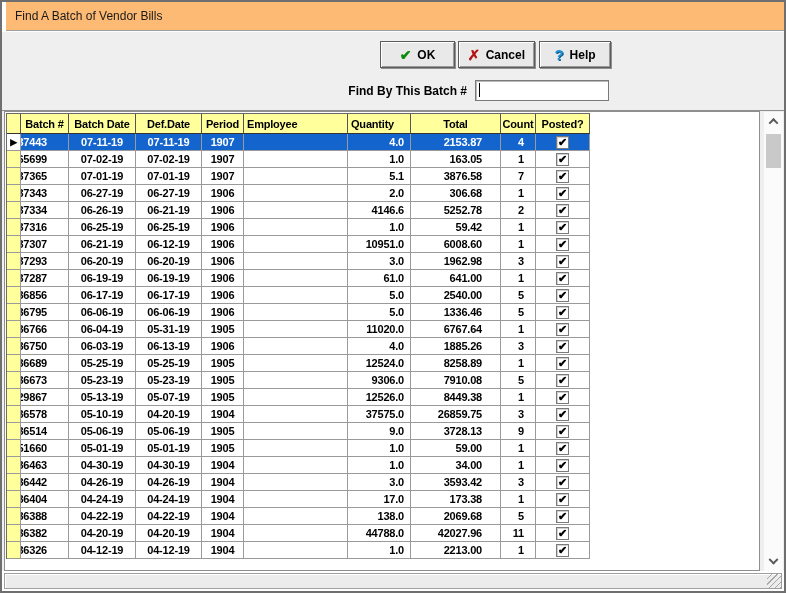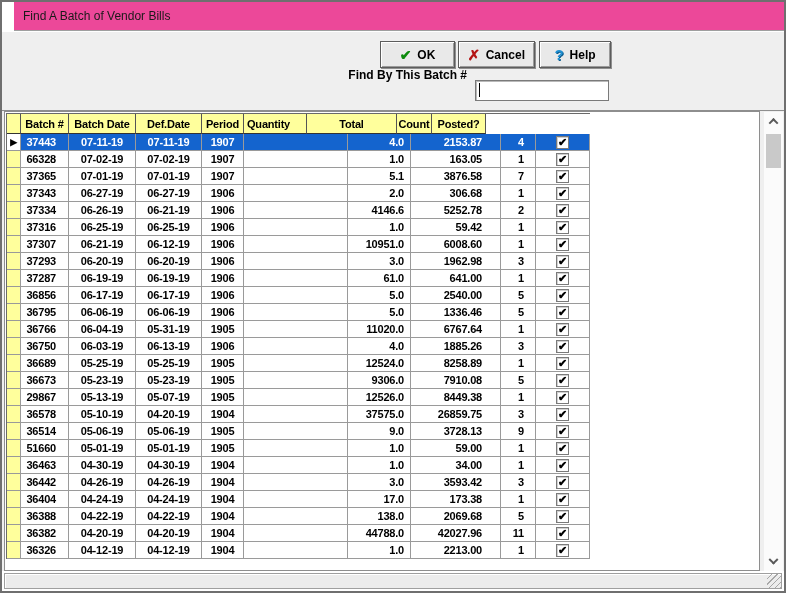--- a/index.html
+++ b/index.html
@@ -4,21 +4,21 @@
 <style>
   html,body{margin:0;padding:0;background:#d8d8d8;}
   *{box-sizing:border-box;}
   .window{
     position:relative;width:786px;height:593px;background:#fff;
     border:2px solid #6f6f6f;overflow:hidden;
     font-family:"Liberation Sans",sans-serif;color:#000;
   }
   
   .titlebar{
-    position:absolute;top:0;left:12px;right:0;height:29px;background:#ec4899;
+    position:absolute;top:0;left:4px;right:0;height:29px;background:#fdba74;
     border-bottom:1px solid #9f9f9f;line-height:28px;padding-left:9px;
     font-size:12px;color:#1a1a1a;
   }
   
   .toolbar{
     position:absolute;top:30px;left:0;right:0;height:79px;
     background:#efefef;border-bottom:1px solid #8e8e8e;
   }
   .btn{
     position:absolute;top:9px;height:27px;
@@ -30,21 +30,21 @@
     padding:0;cursor:default;
   }
   .btn-ok{left:378px;width:75px;}
   .btn-cancel{left:456px;width:77px;}
   .btn-help{left:537px;width:72px;}
   .ico{font-size:14px;font-weight:bold;line-height:14px;}
   .ico-check{color:#0c8a0c;}
   .ico-x{color:#b41414;transform:scaleX(1.1);}
   .ico-q{color:#1d8fd2;text-shadow:1px 1px 0 #0c5c8e;font-size:15px;}
   .find-label{
-    position:absolute;top:36px;left:240px;width:225px;text-align:right;
+    position:absolute;top:52px;left:240px;width:225px;text-align:right;
     font-size:12px;font-weight:bold;
   }
   .find-input-wrap{position:absolute;top:48px;left:473px;width:134px;height:21px;}
   .find-input{
     width:100%;height:100%;border:1px solid #7a7a7a;
     box-shadow:inset 1px 1px 0 #b9b9b9;background:#fff;
     font-family:"Liberation Sans",sans-serif;font-size:12px;padding:0 3px;outline:none;
   }
   .caret{position:absolute;left:4px;top:3px;width:1px;height:14px;background:#000;}
   
@@ -52,31 +52,31 @@
   .gridpane{
     position:absolute;left:2px;top:0;width:756px;bottom:0;
     background:#ffffff;border:1px solid #8e8e8e;overflow:hidden;
   }
   .grid{
     position:absolute;left:1px;top:1px;
     border-left:1px solid #6a6a6a;border-top:1px solid #6a6a6a;
     font-size:11px;font-weight:bold;letter-spacing:-0.2px;
   }
   .grow{display:flex;height:17px;}
-  .ghead{height:20px;}
+  .ghead{height:20px;justify-content:center;}
   .cell,.hcell{
     flex:none;border-right:1px solid #9a9a9a;border-bottom:1px solid #9a9a9a;
     overflow:hidden;white-space:nowrap;display:flex;align-items:center;
   }
   .hcell{
     background:var(--header-bg,#ffff9c);border-right:1px solid #555;
     border-bottom:1px solid #333;justify-content:center;
   }
   .c0{width:14px;background:var(--header-bg,#ffff9c);justify-content:center;padding:0;}
-  .c1{width:48px;justify-content:flex-end;padding-right:12px;}
+  .c1{width:48px;justify-content:flex-end;padding-right:21px;}
   .c2{width:67px;justify-content:center;}
   .c3{width:66px;justify-content:center;}
   .c4{width:42px;justify-content:center;}
   .c5{width:104px;justify-content:flex-start;padding-left:3px;}
   .c6{width:63px;justify-content:flex-end;padding-right:6px;}
   .c7{width:90px;justify-content:flex-end;padding-right:18px;}
   .c8{width:35px;justify-content:flex-end;padding-right:11px;}
   .c9{width:54px;justify-content:center;}
   .hcell.c1,.hcell.c2,.hcell.c3,.hcell.c4,.hcell.c7,.hcell.c8,.hcell.c9{justify-content:center;padding:0;}
   .hcell.c5,.hcell.c6{justify-content:flex-start;padding-left:3px;}
@@ -138,20 +138,21 @@
 
   <div class="main">
     <div class="gridpane">
       <div class="grid">
         <div class="grow ghead">
             <div class="hcell c0"></div>
             <div class="hcell c1">Batch #</div>
             <div class="hcell c2">Batch Date</div>
             <div class="hcell c3">Def.Date</div>
             <div class="hcell c4">Period</div>
+            <div class="hcell c5">Employee</div>
             <div class="hcell c6">Quantity</div>
             <div class="hcell c7">Total</div>
             <div class="hcell c8">Count</div>
             <div class="hcell c9">Posted?</div>
           </div>
         <div id="grid-body">
             <div class="grow selected">
               <div class="cell c0">
                 <div class="arrow">▶</div>
               </div>
@@ -162,21 +163,21 @@
               <div class="cell c5"></div>
               <div class="cell c6">4.0</div>
               <div class="cell c7">2153.87</div>
               <div class="cell c8">4</div>
               <div class="cell c9">
                 <div class="cb">✔</div>
               </div>
             </div>
             <div class="grow">
               <div class="cell c0"></div>
-              <div class="cell c1">66328</div>
+              <div class="cell c1">65699</div>
               <div class="cell c2">07-02-19</div>
               <div class="cell c3">07-02-19</div>
               <div class="cell c4">1907</div>
               <div class="cell c5"></div>
               <div class="cell c6">1.0</div>
               <div class="cell c7">163.05</div>
               <div class="cell c8">1</div>
               <div class="cell c9">
                 <div class="cb">✔</div>
               </div>

